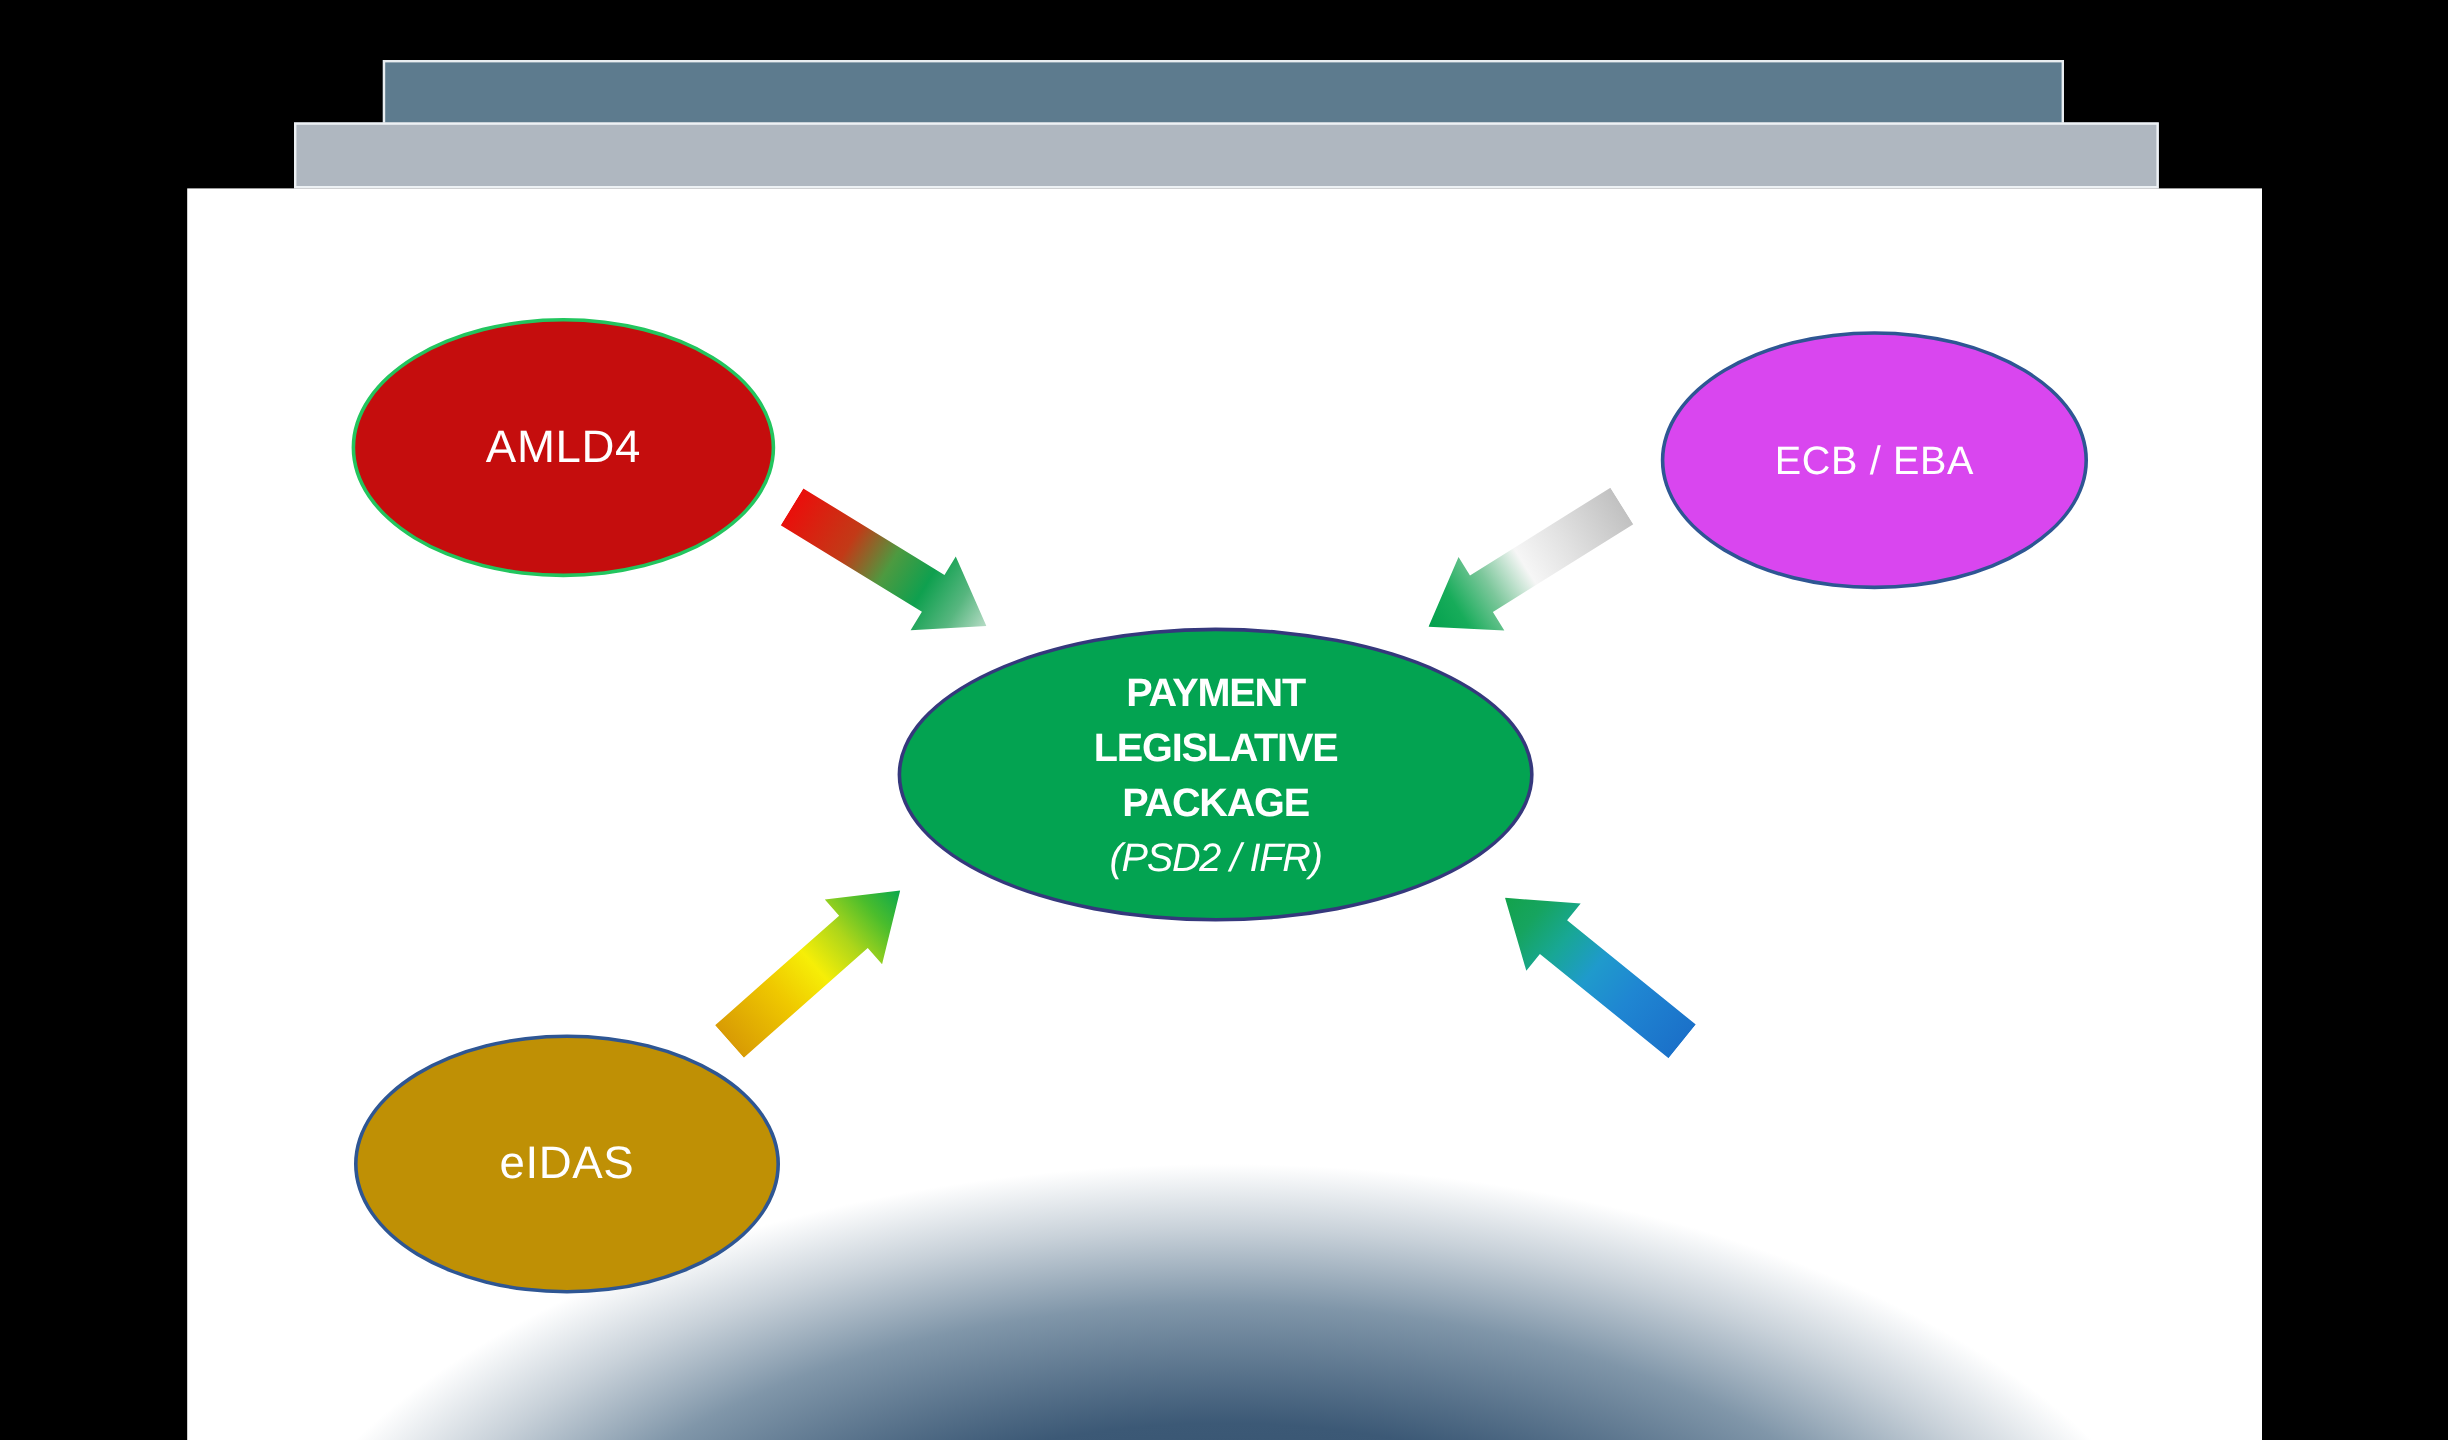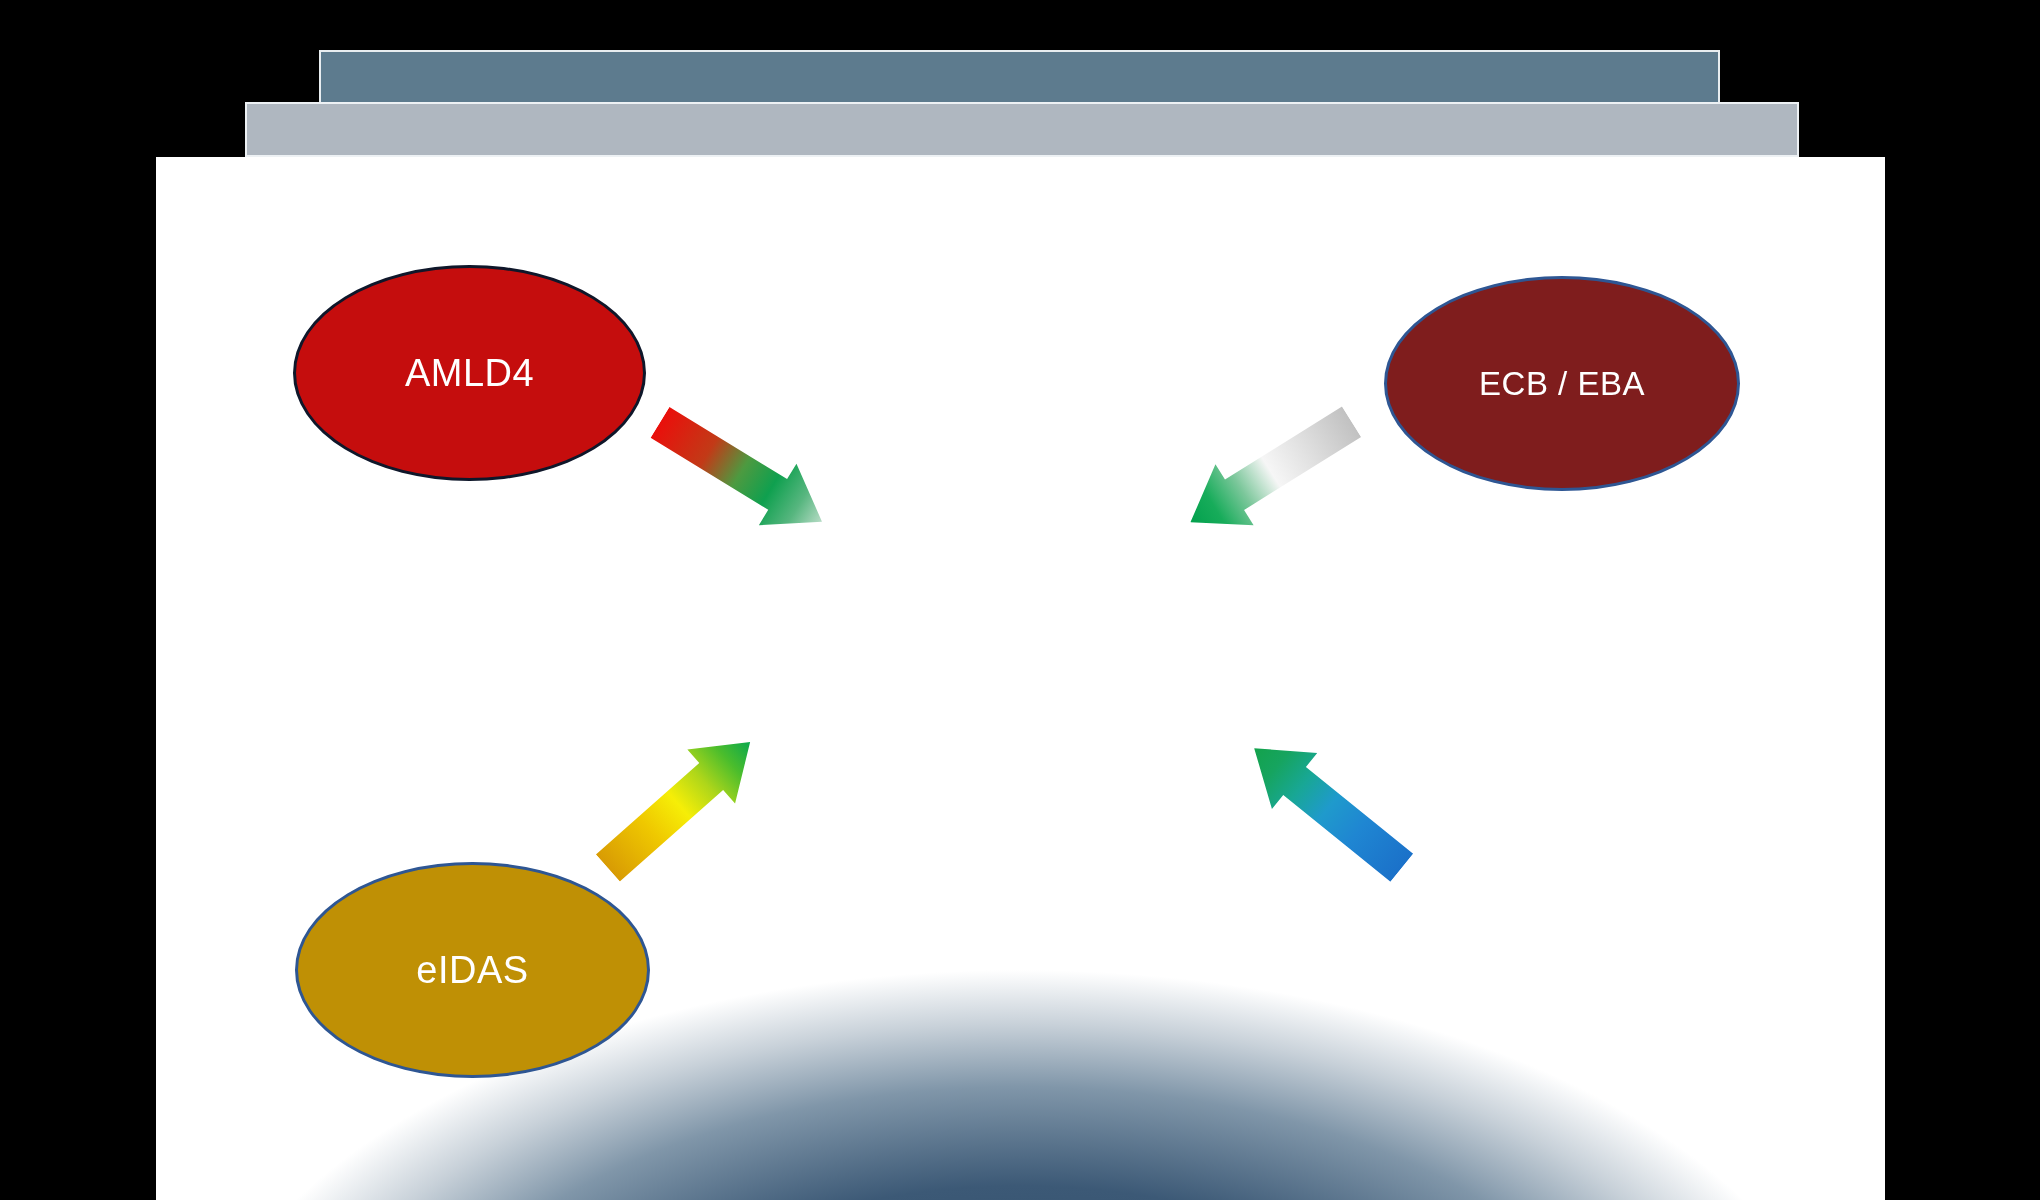--- a/index.html
+++ b/index.html
@@ -14,22 +14,22 @@
   .canvas{position:absolute;left:156px;top:157px;width:1729px;height:1043px;
           background:#FFFFFF;z-index:3;overflow:hidden;}
   .glow{position:absolute;left:0;top:620px;width:1729px;height:423px;z-index:1;
         background:radial-gradient(830px 450px ellipse at 864px 643px,
           #24425E 0%, #3C5976 52%, #8096A9 74%, #C8D1D9 88%, rgba(255,255,255,0) 100%);
         pointer-events:none;}
   .arrow{position:absolute;z-index:2;}
   .node{position:absolute;z-index:3;border-radius:50%;box-sizing:border-box;
         display:flex;align-items:center;justify-content:center;text-align:center;}
   .node-label{color:#FFFFFF;font-size:38px;letter-spacing:.5px;}
-  .node-amld4{left:137px;top:108px;width:353px;height:216px;background:#C50D0D;border:3px solid #0f172a;}
-  .node-ecb  {left:1228px;top:119px;width:356px;height:215px;background:#7f1d1d;border:3px solid #2E5693;justify-content:center;}
+  .node-amld4{left:137px;top:108px;width:353px;height:216px;background:#C50D0D;border:3px solid #22c55e;}
+  .node-ecb  {left:1228px;top:119px;width:356px;height:215px;background:#d946ef;border:3px solid #2E5693;justify-content:center;}
   .node-eidas{left:139px;top:705px;width:355px;height:216px;background:#BF9005;border:3px solid #2E5693;}
   .node-amld5{left:1228px;top:705px;width:355px;height:216px;background:#176FC1;border:3px solid #2C4A8C;}
   .node-ecb .node-label{font-size:33px;}
   .node-center{left:592px;top:366px;width:530px;height:245px;background:#03A351;border:3px solid #35387C;}
   .center-lines{display:flex;flex-direction:column;align-items:center;line-height:46px;}
   .c-bold{color:#FFF;font-weight:bold;font-size:33px;letter-spacing:-1px;}
   .c-italic{color:#FFF;font-style:italic;font-size:33px;letter-spacing:-1px;}
   .arrow-a1{left:490px;top:276px;transform:rotate(31.5deg);}
   .arrow-a2{left:1020px;top:276px;transform:rotate(148deg);}
   .arrow-a3{left:428px;top:609px;transform:rotate(-41.5deg);}
@@ -104,14 +104,22 @@
     <div class="node node-amld4">
       <span class="node-label">AMLD4</span>
     </div>
     <div class="node node-ecb">
       <span class="node-label">ECB / EBA</span>
     </div>
     <div class="node node-eidas">
       <span class="node-label">eIDAS</span>
     </div>
 
+    <div class="node node-center">
+      <div class="center-lines">
+        <span class="c-bold">PAYMENT</span>
+        <span class="c-bold">LEGISLATIVE</span>
+        <span class="c-bold">PACKAGE</span>
+        <span class="c-italic">(PSD2 / IFR)</span>
+      </div>
+    </div>
   </div>
 </div>
 
 </body></html>

